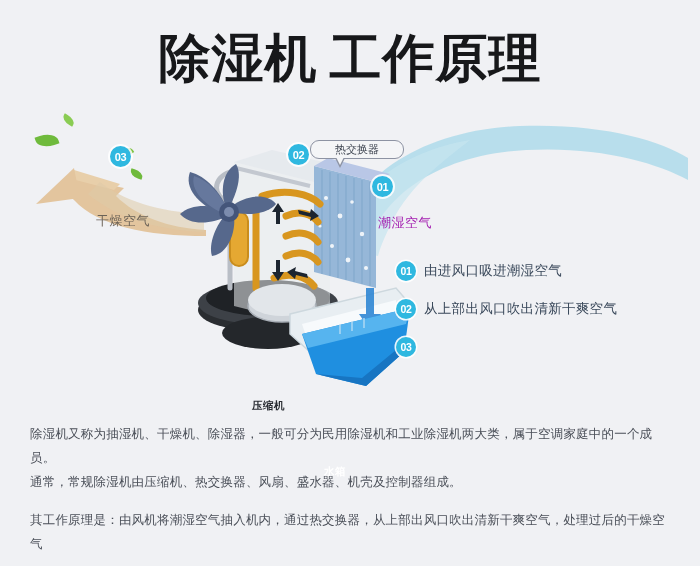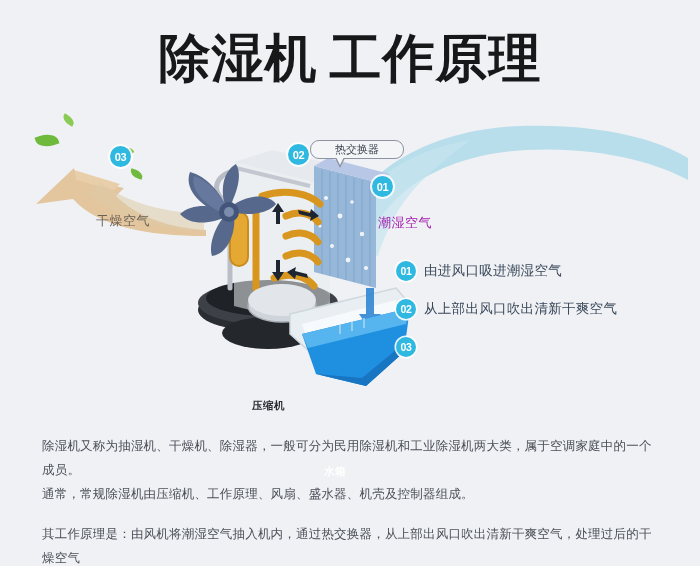--- a/index.html
+++ b/index.html
@@ -110,21 +110,21 @@
     margin-left:8px;font-size:13.5px;color:#39485a;
     font-family:"DejaVu Sans","Liberation Sans",sans-serif;
     white-space:nowrap;letter-spacing:.3px;
   }
 
   
   .footer{position:absolute;left:26px;top:418px;width:650px;}
   .para{
     font-size:12.5px;color:#4a4f58;line-height:24px;
     font-family:"DejaVu Sans","Liberation Sans",sans-serif;
-    letter-spacing:.2px;margin:16px;
+    letter-spacing:.2px;margin:4px;
   }
   .para + .para{margin-top:14px;}
   .para .line{display:block;}
 </style>
 </head>
 <body style="background: rgb(240, 241, 244);">
 
 <div class="page">
 
   <div class="title-wrap">
@@ -266,20 +266,20 @@
       <div class="legend-text">从上部出风口吹出清新干爽空气</div>
     </div>
     <div class="legend-row">
       <div class="legend-badge">03</div>
     </div>
   </div>
 
   <div class="footer">
     <p class="para">
       <span class="line">除湿机又称为抽湿机、干燥机、除湿器，一般可分为民用除湿机和工业除湿机两大类，属于空调家庭中的一个成员。</span>
-      <span class="line">通常，常规除湿机由压缩机、工作原理、风扇、盛水器、机壳及控制器组成。</span>
+      <span class="line">通常，常规除湿机由压缩机、热交换器、风扇、盛水器、机壳及控制器组成。</span>
     </p>
     <p class="para">
       <span class="line">其工作原理是：由风机将潮湿空气抽入机内，通过热交换器，从上部出风口吹出清新干爽空气，处理过后的干燥空气</span>
     </p>
   </div>
 
 </div>
 
 </body></html>

